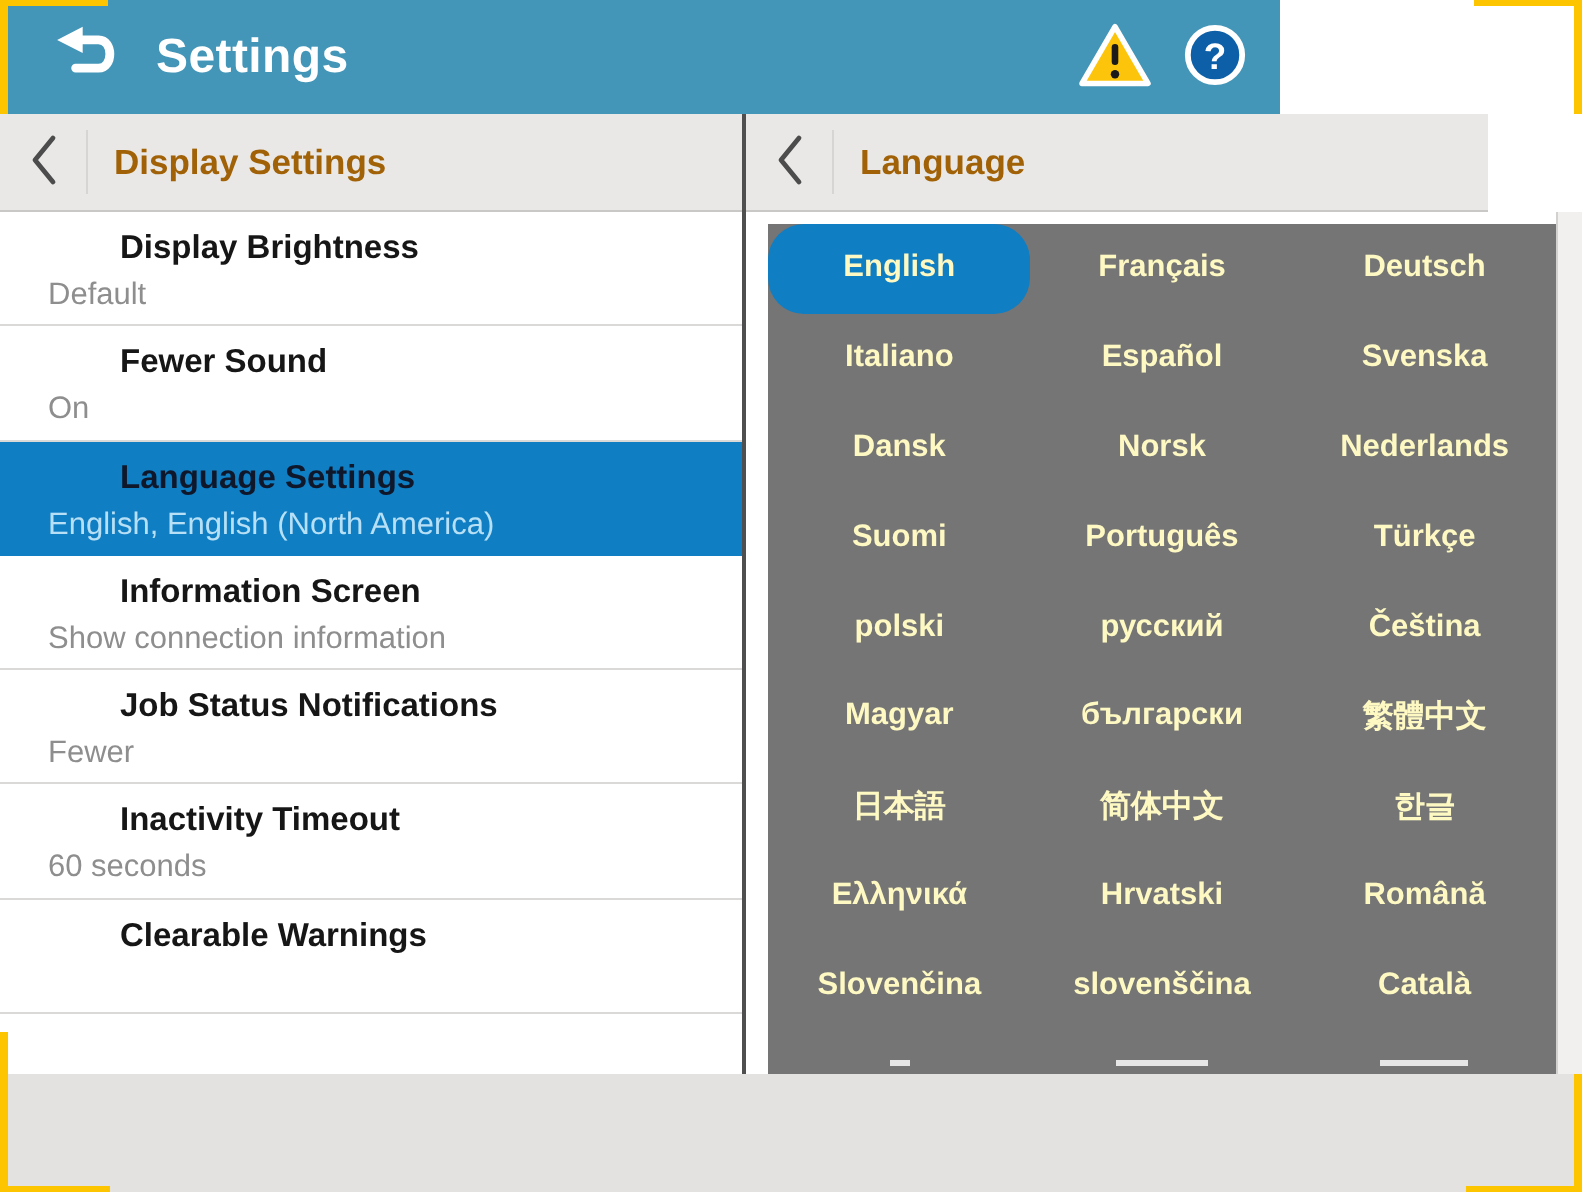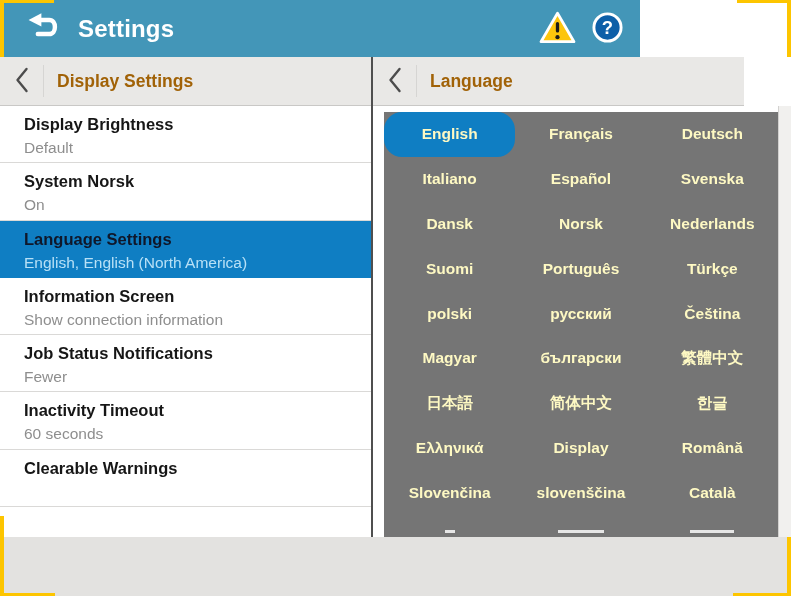--- a/index.html
+++ b/index.html
@@ -23,21 +23,21 @@
   .hchev{width:43px;height:100%;background:none;border:none;padding:0;display:flex;
          align-items:center;justify-content:center;cursor:pointer;}
   .hsep{width:1px;height:32px;background:#d6d5d3;}
   .htitle{margin-left:13px;font-weight:bold;font-size:17.5px;color:#a16207;}
 
   .panel-divider{position:absolute;left:371px;top:57px;width:2px;height:480px;background:#4f4f4f;}
 
   
   .settings-list{position:absolute;left:0;top:106px;width:371px;height:431px;overflow:hidden;background:#fff;}
   .row{box-sizing:border-box;height:57.3px;padding:6px 10px 0 24px;border-bottom:1px solid #dad9d7;cursor:pointer;}
-  .row-label{font-size:16.5px;font-weight:bold;color:#161616;line-height:24px;}
+  .row-label{font-size:16.5px;font-weight:bold;color:#161616;line-height:24px;margin-left:36px;}
   .row-value{font-size:15.5px;color:#8e8e8e;line-height:24px;}
   .row.selected{background:var(--accent,#0f7ec3);border-bottom-color:var(--accent,#0f7ec3);}
   .row.selected .row-label{color:#0f172a;}
   .row.selected .row-value{color:#b7e0f6;}
 
   
   .lang-panel{position:absolute;left:384px;top:112px;width:394px;height:425px;
               background:var(--panel-gray,#757575);overflow:hidden;}
   .language-grid{display:grid;grid-template-columns:repeat(3,1fr);grid-auto-rows:44.8px;}
   .lang-cell{display:flex;align-items:center;justify-content:center;color:#fef9c3;
@@ -127,21 +127,21 @@
   </div>
 
   <div class="panel-divider"></div>
 
   <div class="settings-list">
       <div class="row">
         <div class="row-label">Display Brightness</div>
         <div class="row-value">Default</div>
       </div>
       <div class="row">
-        <div class="row-label">System Norsk</div>
+        <div class="row-label">Fewer Sound</div>
         <div class="row-value">On</div>
       </div>
       <div class="row selected">
         <div class="row-label">Language Settings</div>
         <div class="row-value">English, English (North America)</div>
       </div>
       <div class="row">
         <div class="row-label">Information Screen</div>
         <div class="row-value">Show connection information</div>
       </div>
@@ -176,21 +176,21 @@
         <div class="lang-cell">polski</div>
         <div class="lang-cell">русский</div>
         <div class="lang-cell">Čeština</div>
         <div class="lang-cell">Magyar</div>
         <div class="lang-cell">български</div>
         <div class="lang-cell">繁體中文</div>
         <div class="lang-cell">日本語</div>
         <div class="lang-cell">简体中文</div>
         <div class="lang-cell">한글</div>
         <div class="lang-cell">Ελληνικά</div>
-        <div class="lang-cell">Display</div>
+        <div class="lang-cell">Hrvatski</div>
         <div class="lang-cell">Română</div>
         <div class="lang-cell">Slovenčina</div>
         <div class="lang-cell">slovenščina</div>
         <div class="lang-cell">Català</div>
         <div class="lang-cell partial p0"></div>
         <div class="lang-cell partial p1"></div>
         <div class="lang-cell partial p2"></div>
       </div>
   </div>
 

